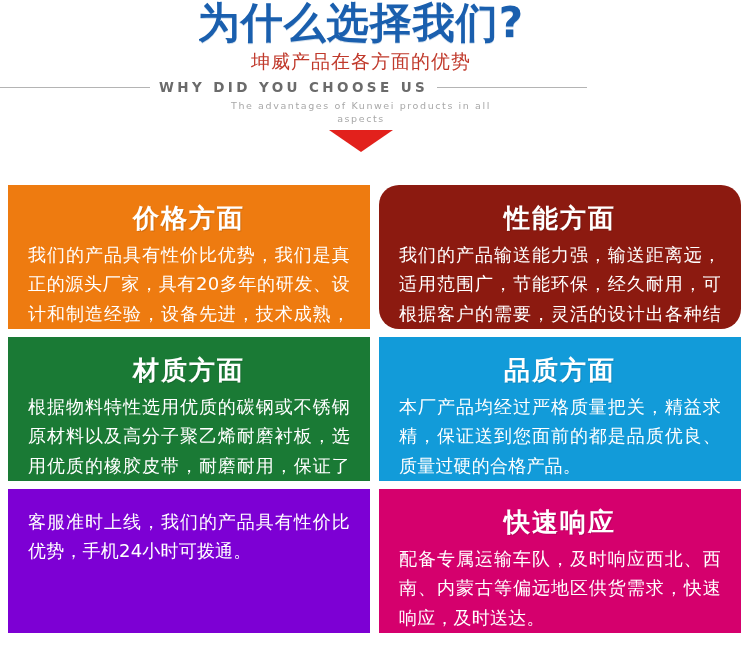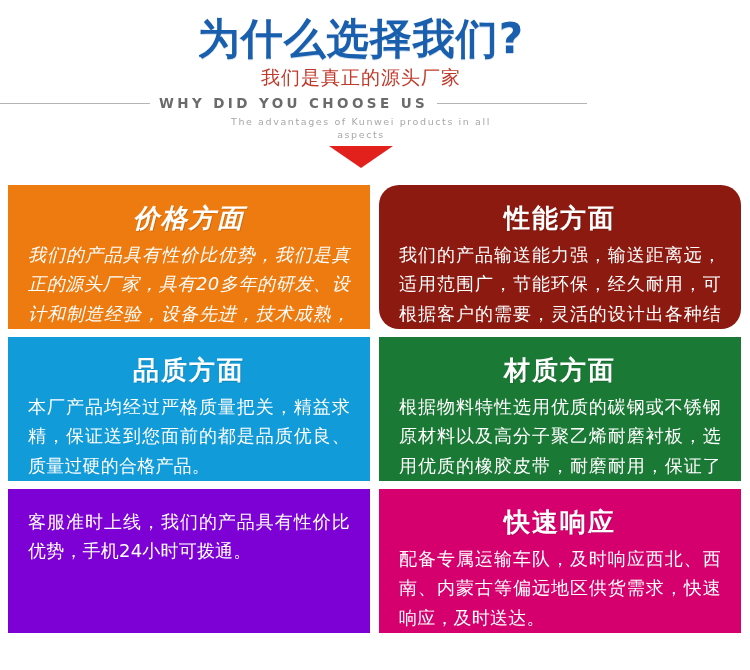--- a/index.html
+++ b/index.html
@@ -8,21 +8,20 @@
     background:#ffffff;
     font-family:"DejaVu Sans","Liberation Sans",sans-serif;
     overflow:hidden;
     position:relative;
   }
   .page{width:750px;height:670px;position:relative;}
 
   
   .header{
     width:722px;
-    padding-top:16px;
     text-align:center;
     position:relative;
   }
   .main-title{
     font-size:42px;
     font-weight:bold;
     color:#1a5fae;
     letter-spacing:1px;
     line-height:1.08;
     margin:0;
@@ -117,55 +116,55 @@
     margin:6px;
   }
 </style>
 </head>
 <body>
 
 <div class="page">
 
   <div class="header">
     <h1 class="main-title" style="color: rgb(26, 95, 174);">为什么选择我们?</h1>
-    <div class="sub-title-cn" style="color: rgb(192, 57, 43);">我们是真正的源头厂家</div>
+    <div class="sub-title-cn" style="color: rgb(192, 57, 43);">坤威产品在各方面的优势</div>
 
     <div class="eng-row">
       <span class="eng-line left" style="background: rgb(180, 180, 180);"></span>
       <span class="eng-title">WHY DID YOU CHOOSE US</span>
       <span class="eng-line right" style="background: rgb(180, 180, 180);"></span>
     </div>
 
     <div class="eng-desc">The advantages of Kunwei products in all aspects</div>
 
     <div class="arrow-wrap">
       <span class="arrow" style="border-top-color: rgb(226, 33, 28);"></span>
     </div>
   </div>
 
   <div class="grid">
 
-    <div class="card" style="background: rgb(238, 123, 16); font-style: italic;">
+    <div class="card" style="background: rgb(238, 123, 16);">
       <div class="card-title">价格方面</div>
       <p class="card-body">我们的产品具有性价比优势，我们是真正的源头厂家，具有20多年的研发、设计和制造经验，设备先进，技术成熟，最大程度的降低了成本，让客户以相对实惠的价格享受高端的产品和服务。</p>
     </div>
 
     <div class="card" style="background: rgb(140, 26, 16); border-radius: 20px;">
       <div class="card-title">性能方面</div>
       <p class="card-body">我们的产品输送能力强，输送距离远，适用范围广，节能环保，经久耐用，可根据客户的需要，灵活的设计出各种结构的产品。</p>
     </div>
 
+    <div class="card" style="background: rgb(26, 122, 53);">
+      <div class="card-title">材质方面</div>
+      <p class="card-body">根据物料特性选用优质的碳钢或不锈钢原材料以及高分子聚乙烯耐磨衬板，选用优质的橡胶皮带，耐磨耐用，保证了产品的品质。</p>
+    </div>
+
     <div class="card" style="background: rgb(18, 155, 217);">
       <div class="card-title">品质方面</div>
       <p class="card-body">本厂产品均经过严格质量把关，精益求精，保证送到您面前的都是品质优良、质量过硬的合格产品。</p>
-    </div>
-
-    <div class="card" style="background: rgb(26, 122, 53);">
-      <div class="card-title">材质方面</div>
-      <p class="card-body">根据物料特性选用优质的碳钢或不锈钢原材料以及高分子聚乙烯耐磨衬板，选用优质的橡胶皮带，耐磨耐用，保证了产品的品质。</p>
     </div>
 
     <div class="card" style="background: rgb(125, 0, 212);">
       <p class="card-body">客服准时上线，我们的产品具有性价比优势，手机24小时可拨通。</p>
     </div>
 
     <div class="card" style="background: rgb(213, 0, 109);">
       <div class="card-title">快速响应</div>
       <p class="card-body">配备专属运输车队，及时响应西北、西南、内蒙古等偏远地区供货需求，快速响应，及时送达。</p>
     </div>

